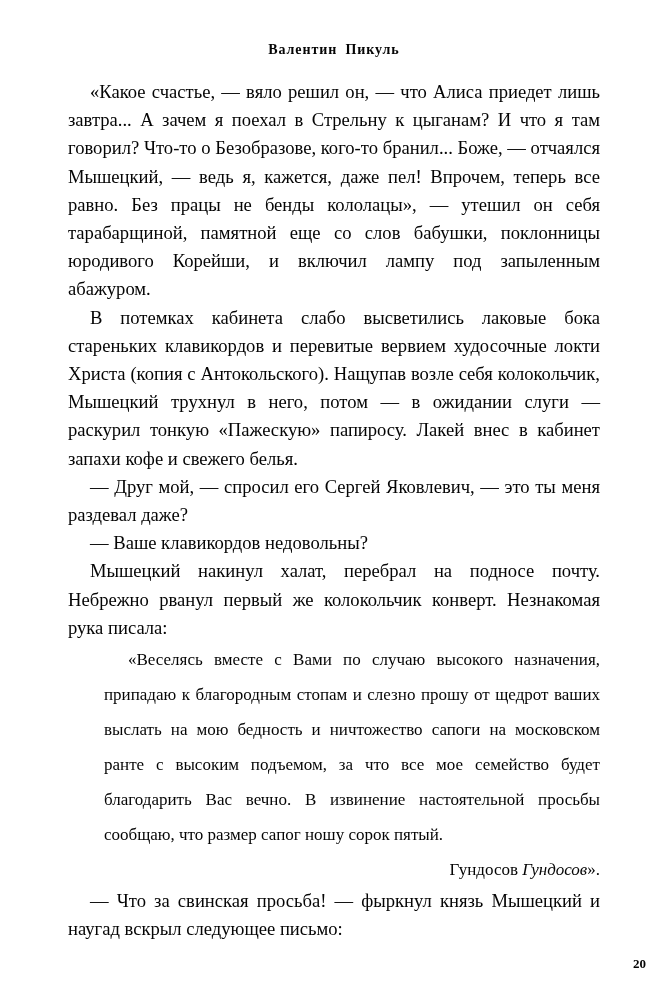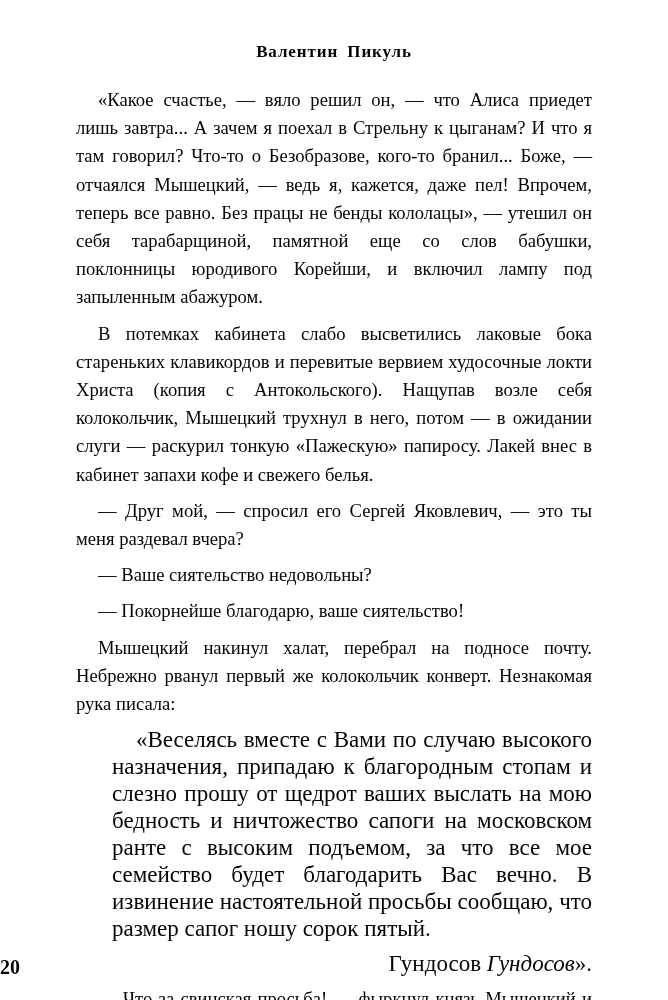--- a/index.html
+++ b/index.html
@@ -20,89 +20,88 @@
     background: #ffffff;
     overflow: hidden;
     box-sizing: border-box;
   }
   .running-head {
     position: absolute;
     top: 43px;
     left: 0;
     width: 668px;
     text-align: center;
-    font-size: 17px;
+    font-size: 14px;
     font-weight: bold;
     letter-spacing: 0.9px;
     word-spacing: 4px;
     line-height: 1;
   }
   .textblock {
     position: absolute;
     top: 78px;
     left: 68px;
     width: 532px;
     font-size: 18.6px;
     line-height: 28.2px;
     text-align: justify;
     text-justify: inter-word;
     -webkit-hyphens: none;
     hyphens: none;
   }
   p {
-    margin: 8px;
+    margin: 0;
     text-indent: 22px;
   }
   
   .letter {
     text-align: justify;
-    font-size: 23px;
-    line-height: 27px;
+    font-size: 17px;
+    line-height: 35px;
   }
   .letter.one {
     margin-left: 36px;
     margin-right: 0px;
   }
   .letter.one p { text-indent: 24px; }
   .signature {
     text-align: right;
     text-indent: 0;
   }
   .signature em {
   }
   .folio {
     position: absolute;
     left: 0;
     top: 957px;
     width: 646px;
-    text-align: left;
-    font-size: 20px;
+    text-align: right;
+    font-size: 13px;
     font-weight: bold;
     line-height: 1;
   }
 </style>
 </head>
 <body>
 
 <div class="page">
 
   <div class="running-head">Валентин  Пикуль</div>
 
   <div class="textblock">
 
     <p>«Какое счастье, — вяло решил он, — что Алиса приедет лишь завтра... А зачем я поехал в Стрельну к цыганам? И что я там говорил? Что-то о Безобразове, кого-то бранил... Боже, — отчаялся Мышецкий, — ведь я, кажется, даже пел! Впрочем, теперь все равно. Без працы не бенды кололацы», — утешил он себя тарабарщиной, памятной еще со слов бабушки, поклонницы юродивого Корейши, и включил лампу под запыленным абажуром.</p>
 
     <p>В потемках кабинета слабо высветились лаковые бока стареньких клавикордов и перевитые вервием худосочные локти Христа (копия с Антокольского). Нащупав возле себя колокольчик, Мышецкий трухнул в него, потом — в ожидании слуги — раскурил тонкую «Пажескую» папиросу. Лакей внес в кабинет запахи кофе и свежего белья.</p>
 
-    <p>— Друг мой, — спросил его Сергей Яковлевич, — это ты меня раздевал вчера?</p>
+    <p>— Друг мой, — спросил его Сергей Яковлевич, — это ты меня раздевал даже?</p>
 
-    <p>— Ваше сиятельство недовольны?</p>
+    <p>— Ваше клавикордов недовольны?</p>
 
 
-    <p>— Покорнейше благодарю, ваше сиятельство!</p>
 
     <p>Мышецкий накинул халат, перебрал на подносе почту. Небрежно рванул первый же колокольчик конверт. Незнакомая рука писала:</p>
 
     <div class="letter one">
       <p>«Веселясь вместе с Вами по случаю высокого назначения, припадаю к благородным стопам и слезно прошу от щедрот ваших выслать на мою бедность и ничтожество сапоги на московском ранте с высоким подъемом, за что все мое семейство будет благодарить Вас вечно. В извинение настоятельной просьбы сообщаю, что размер сапог ношу сорок пятый.</p>
       <p class="signature"><span>Гундосов </span><em>Гундосов</em><span>».</span></p>
     </div>
 
     <p>— Что за свинская просьба! — фыркнул князь Мышецкий и наугад вскрыл следующее письмо:</p>
 

